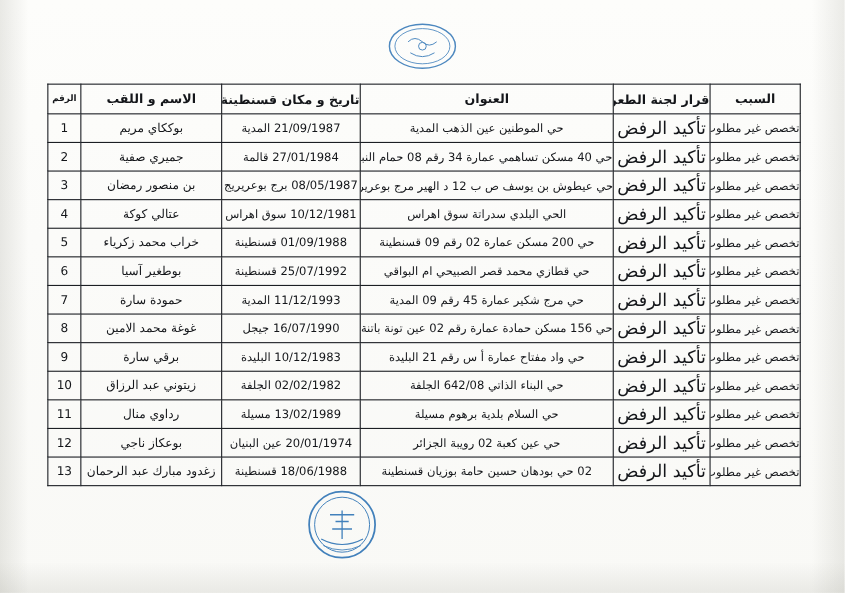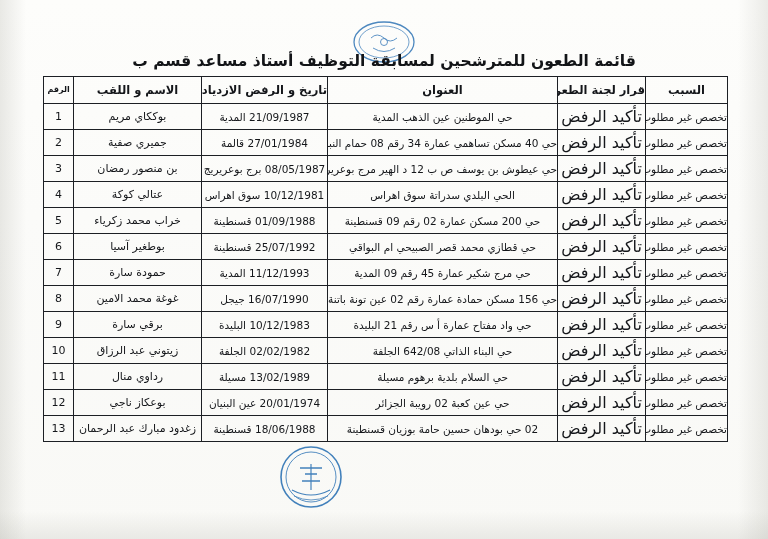--- a/index.html
+++ b/index.html
@@ -136,38 +136,37 @@
 
   <svg class="stamp-bottom" viewBox="0 0 78 78">
     <circle cx="39" cy="39" r="30" fill="none" stroke="#2f74b5" stroke-width="1.6"></circle>
     <circle cx="39" cy="39" r="25" fill="none" stroke="#2f74b5" stroke-width="0.9"></circle>
     <path d="M28 30 l22 0 M33 36 l12 0 M30 43 l18 0" stroke="#2f74b5" stroke-width="1.4" fill="none"></path>
     <path d="M39 26 l0 26" stroke="#2f74b5" stroke-width="1.2"></path>
     <path d="M20 52 q19 10 38 0" fill="none" stroke="#2f74b5" stroke-width="1.1"></path>
     <path d="M22 58 q17 8 34 0" fill="none" stroke="#2f74b5" stroke-width="0.8"></path>
   </svg>
 
-  <div class="doc-title">قائمة الطعون للمترشحين لمسابقة التوظيف أستاذ مساعد قسم ب</div>
 
   <div class="table-wrap">
     <table class="roster">
       <colgroup>
         <col class="col-reason">
         <col class="col-decision">
         <col class="col-address">
         <col class="col-birth">
         <col class="col-name">
         <col class="col-num">
       </colgroup>
       <thead>
         <tr>
           <th>السبب</th>
           <th>قرار لجنة الطعن</th>
           <th>العنوان</th>
-          <th>تاريخ و الرفض الازدياد</th>
+          <th>تاريخ و مكان قسنطينة</th>
           <th>الاسم و اللقب</th>
           <th>
             <span class="hdr-num-stack">الرقم</span>
           </th>
         </tr>
       </thead>
       <tbody id="roster-body">
           <tr>
             <td class="cell-reason">تخصص غير مطلوب</td>
             <td class="cell-decision">تأكيد الرفض</td>

